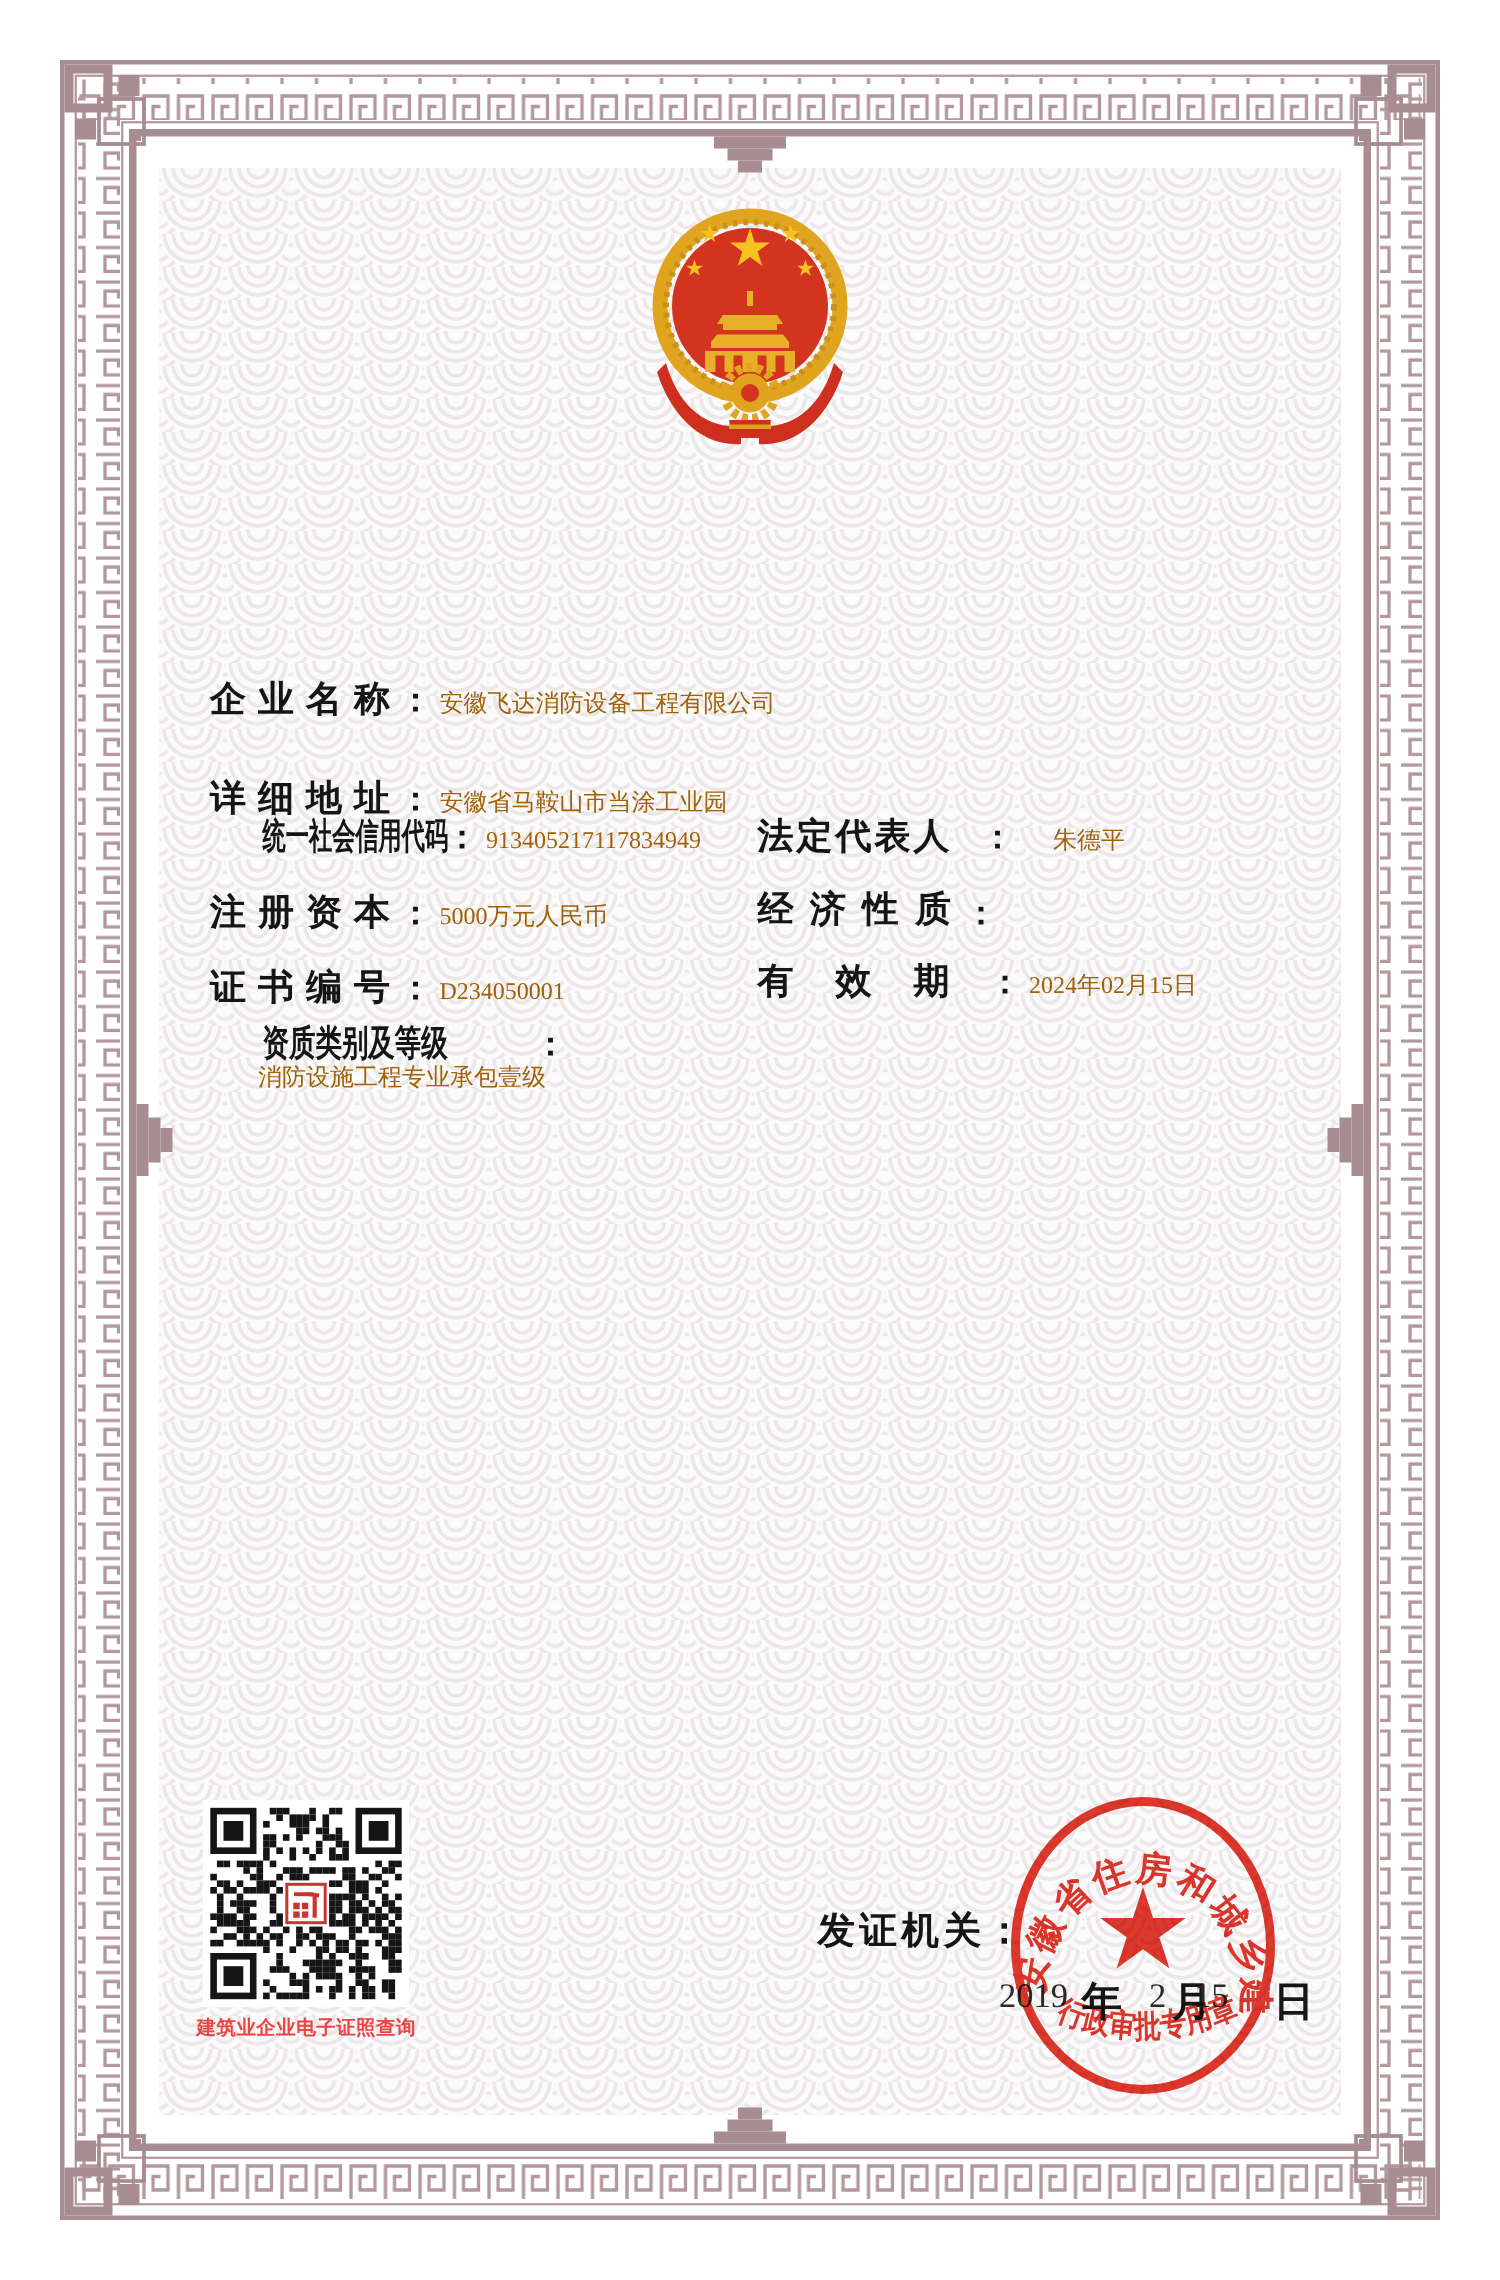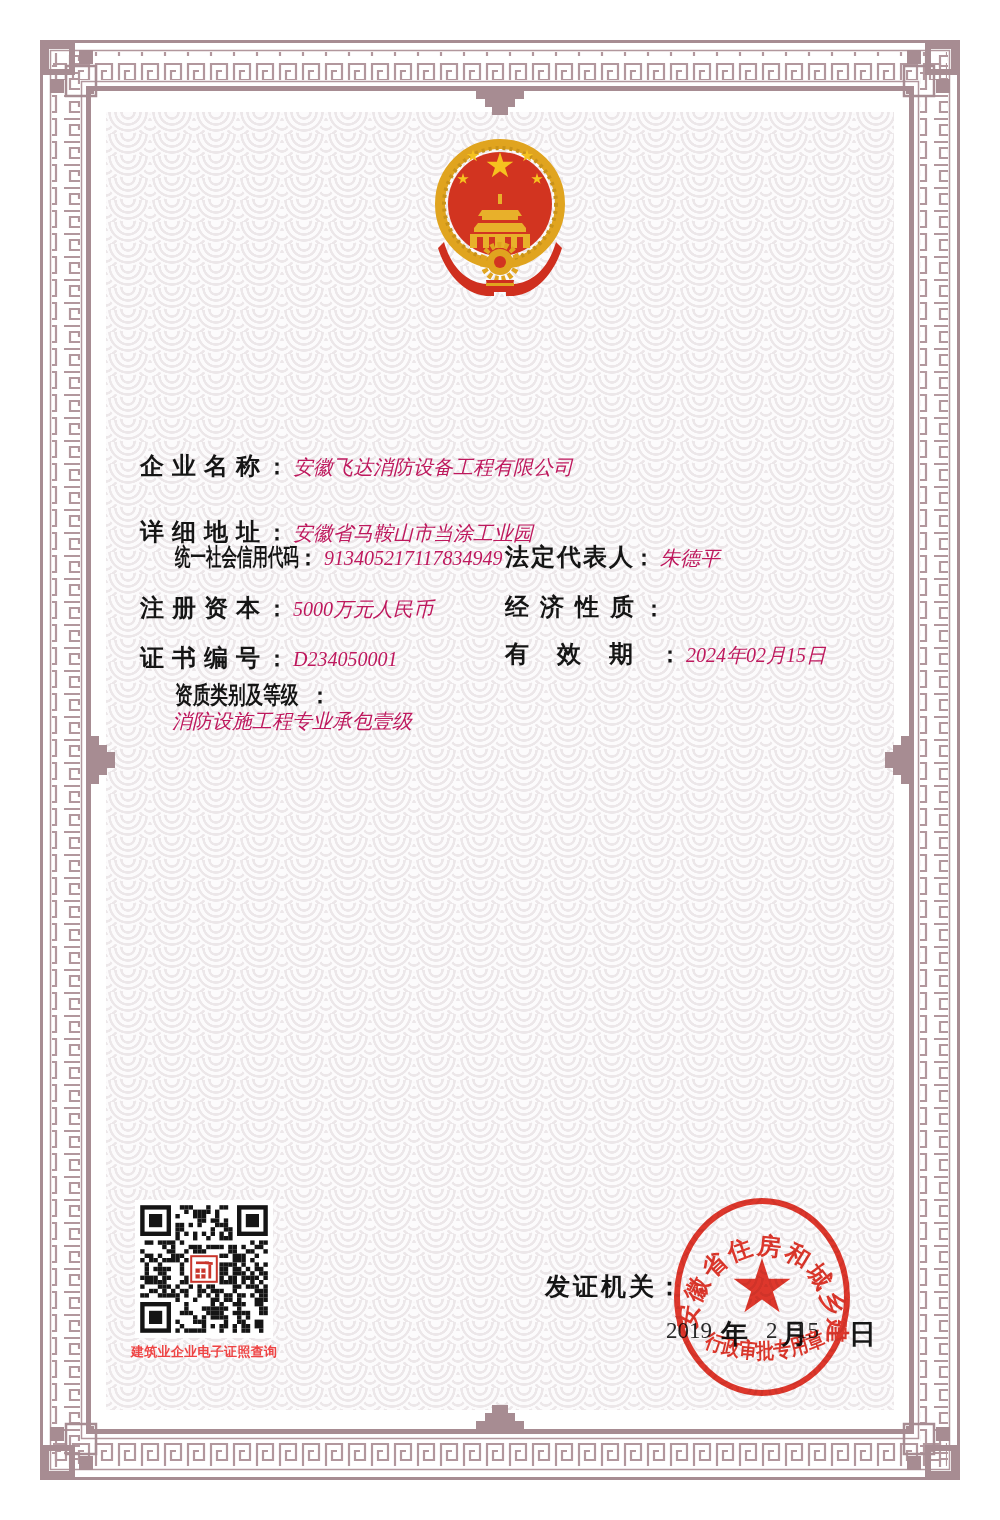--- a/index.html
+++ b/index.html
@@ -40,32 +40,32 @@
   .sp8{letter-spacing:8px;}
   .sp11{letter-spacing:11px;}
   .sp2{letter-spacing:2px;}
   .sp28{letter-spacing:28px;}
   .condwrap{display:inline-block;overflow:visible;margin-left:35px;}
   .cond8{width:124px;}
   .cond8 .lbl{display:inline-block;transform:scaleX(0.645);transform-origin:0 70%;}
   .cond7{width:124px;}
   .cond7 .lbl{display:inline-block;transform:scaleX(0.735);transform-origin:0 70%;}
   .colon{font-weight:bold;font-size:22px;margin:0 5px 0 -2px;color:#151515;}
-  .val{font-family:"Liberation Serif","DejaVu Serif",serif;font-size:20px;color:#be185d;line-height:1.2;font-style:italic;}
+  .val{font-family:"Liberation Serif","DejaVu Serif",serif;font-size:16px;color:#a16207;line-height:1.2;}
   .val.wrap{white-space:normal;width:274px;}
 
   .r1{left:140px;top:452px;}
   .r2{left:140px;top:518px;}
   .r3{left:140px;top:543px;}
-  .r3b{left:505px;top:543px;}
+  .r3b{left:505px;top:543px;gap:21px;}
   .r4{left:140px;top:594px;}
   .r4b{left:505px;top:594px;align-items:flex-start;}
   .r5{left:140px;top:644px;}
   .r5b{left:505px;top:640px;}
-  .r6{left:140px;top:681px;}
+  .r6{left:140px;top:681px;gap:47px;}
   .r6 .colon{margin-left:10px;}
   .r7{left:172px;top:709px;}
 
   .qr{position:absolute;left:135px;top:1200px;}
   .qr-caption{
     position:absolute;left:131px;top:1343px;width:146px;
     font-family:"Liberation Serif","DejaVu Serif",serif;font-weight:bold;
     font-size:13px;color:#ef4444;text-align:justify;text-align-last:justify;
   }
 

